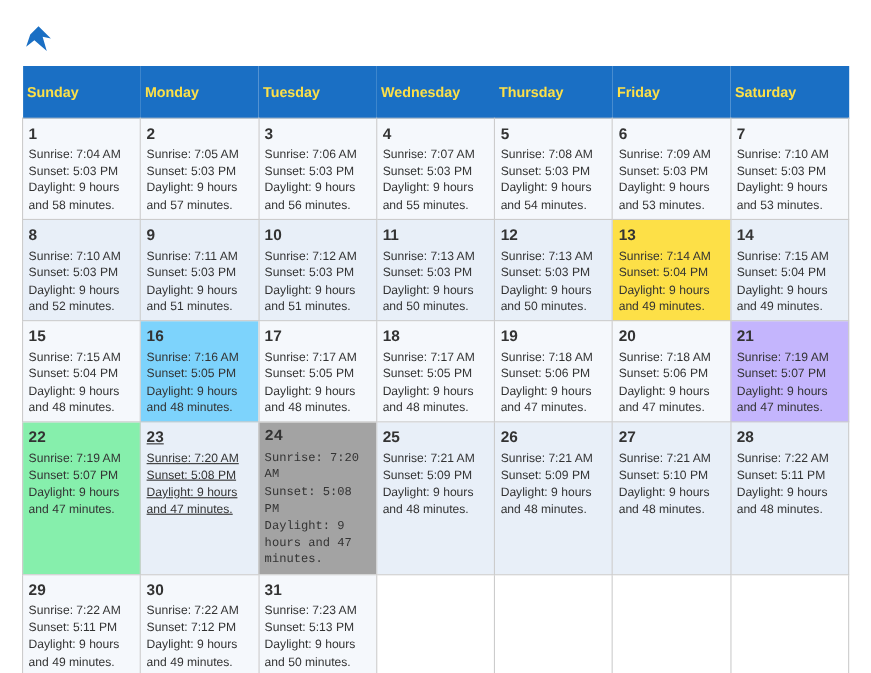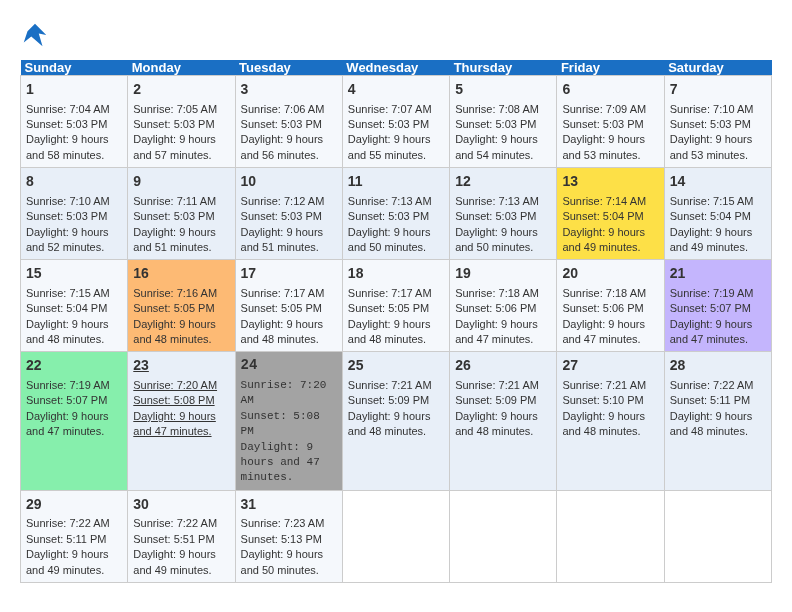--- a/index.html
+++ b/index.html
@@ -46,22 +46,22 @@
       font-size: 16px;
       color: #333;
     }
     table {
       width: 100%;
       border-collapse: collapse;
       font-size: 11px;
     }
     thead th {
       background-color: #1a6fc4;
-      color: #ffffff;
-      padding: 0 4px;
+      color: #fde047;
+      padding: 16px 4px;
       text-align: left;
       font-size: 13px;
       font-weight: bold;
     }
     tbody td {
       border: 1px solid #ccc;
       vertical-align: top;
       padding: 4px 5px;
       height: 88px;
       width: 14.28%;
@@ -205,21 +205,21 @@
           <div>Daylight: 9 hours and 49 minutes.</div>
         </td>
       </tr>
       <tr>
         <td style="background-color: rgb(245, 248, 252);">
           <span class="day-num">15</span>
           <div>Sunrise: 7:15 AM</div>
           <div>Sunset: 5:04 PM</div>
           <div>Daylight: 9 hours and 48 minutes.</div>
         </td>
-        <td style="background-color: #fdba74; margin-top: 36px;">
+        <td style="background-color: #7dd3fc; margin-top: 36px;">
           <span class="day-num">16</span>
           <div>Sunrise: 7:16 AM</div>
           <div>Sunset: 5:05 PM</div>
           <div>Daylight: 9 hours and 48 minutes.</div>
         </td>
         <td style="background-color: rgb(245, 248, 252); margin-top: 27px;">
           <span class="day-num">17</span>
           <div>Sunrise: 7:17 AM</div>
           <div>Sunset: 5:05 PM</div>
           <div>Daylight: 9 hours and 48 minutes.</div>
@@ -296,21 +296,21 @@
       <tr>
         <td style="background-color: rgb(245, 248, 252); margin-left: 22px;">
           <span class="day-num">29</span>
           <div>Sunrise: 7:22 AM</div>
           <div>Sunset: 5:11 PM</div>
           <div>Daylight: 9 hours and 49 minutes.</div>
         </td>
         <td style="background-color: rgb(245, 248, 252);">
           <span class="day-num">30</span>
           <div>Sunrise: 7:22 AM</div>
-          <div>Sunset: 5:51 PM</div>
+          <div>Sunset: 7:12 PM</div>
           <div>Daylight: 9 hours and 49 minutes.</div>
         </td>
         <td style="background-color: rgb(245, 248, 252);">
           <span class="day-num">31</span>
           <div>Sunrise: 7:23 AM</div>
           <div>Sunset: 5:13 PM</div>
           <div>Daylight: 9 hours and 50 minutes.</div>
         </td>
         <td class="empty" style="background-color: rgb(255, 255, 255);"></td>
         <td class="empty" style="background-color: rgb(255, 255, 255);"></td>

